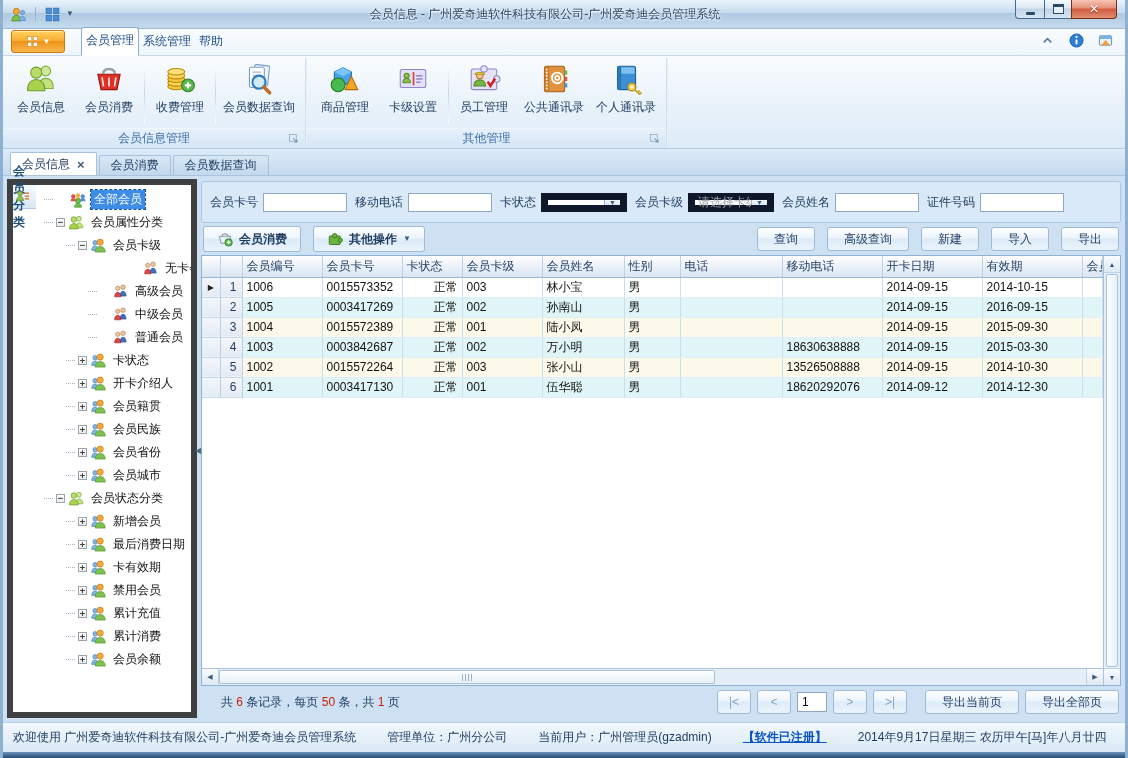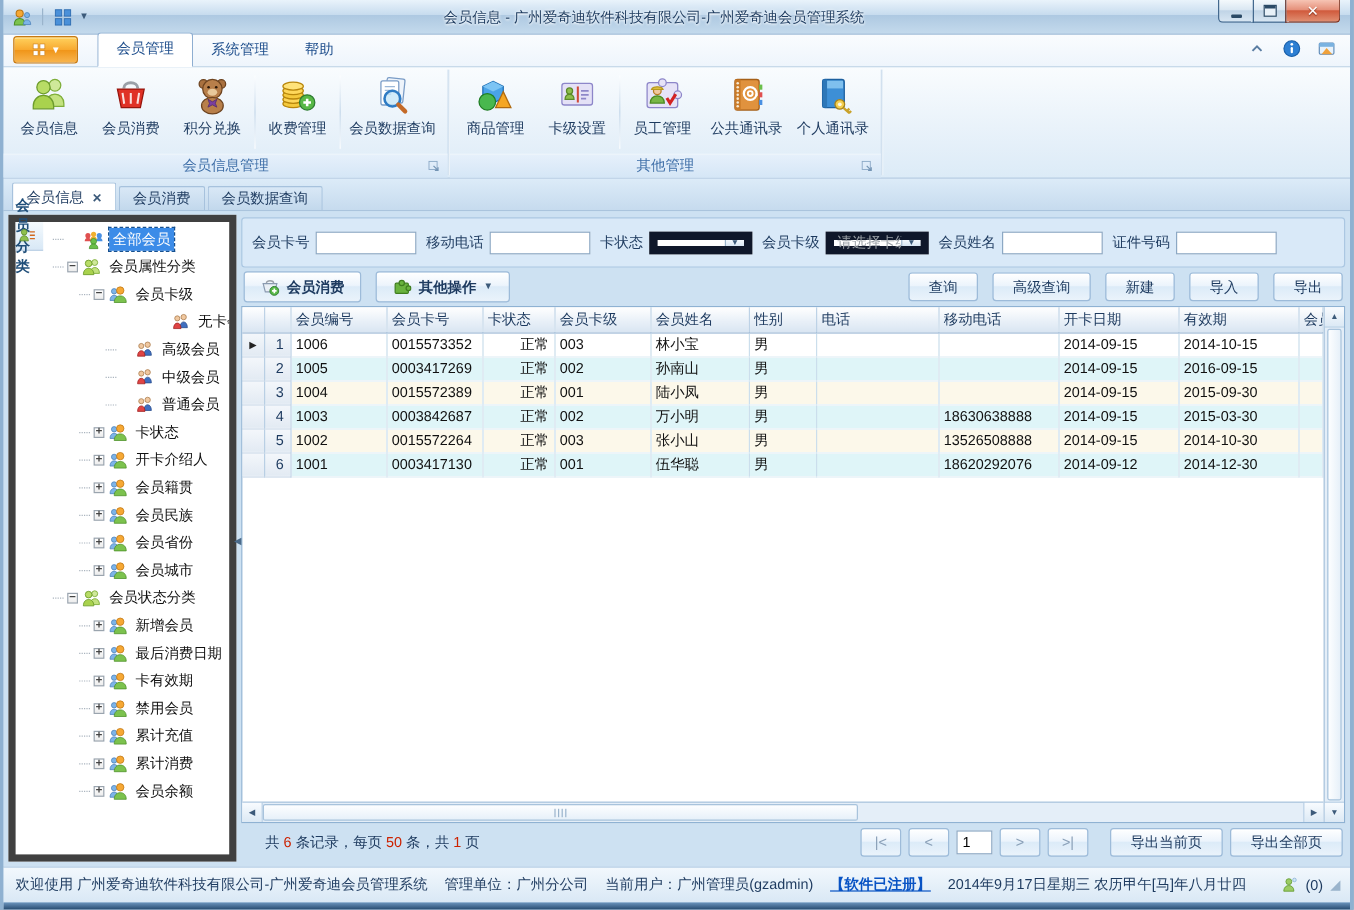--- a/index.html
+++ b/index.html
@@ -27,21 +27,21 @@
   .gl-max{width:9px;height:8px;border:1px solid #2b4a66;box-shadow:inset 0 2px 0 #2b4a66;background:#e8f1f8;}
   
   .tabrow{height:26px;background:linear-gradient(#fafcfe,#eef5fc);display:flex;align-items:flex-end;padding:0 8px;border-bottom:1px solid #c8daea;position:relative;}
   .appbtn{height:21px;width:52px;margin:0 16px 2px 0;border-radius:3px;border:1px solid #c87a12;
     background:linear-gradient(#ffd25e,#f8a92f 50%,#f09417 50%,#f8b54e);
     display:flex;align-items:center;justify-content:center;gap:4px;box-shadow:inset 0 1px 0 #ffe9a8;}
   .appbtn .ic{width:13px;height:13px;display:inline-flex;}
   .appbtn .ic svg{width:100%;height:100%;}
   .appbtn .caret{color:#fff;}
   #rtabs{display:flex;align-items:flex-end;}
-  .rtab{padding:4px 15px 5px;color:#1e4e8c;white-space:nowrap;}
+  .rtab{padding:4px 4px 5px;color:#1e4e8c;white-space:nowrap;}
   .rtab.active{background:#fff;border:1px solid #8eaed1;border-bottom:1px solid #fff;border-radius:3px 3px 0 0;margin-bottom:-1px;padding-bottom:6px;}
   .tabrow-right{position:absolute;right:12px;top:4px;display:flex;gap:14px;align-items:center;}
   .tabrow-right .ic{width:15px;height:15px;display:inline-flex;}
   .tabrow-right .ic svg{width:100%;height:100%;}
   
   .ribbon{height:92px;background:linear-gradient(#f9fcfe,#e9f2fa 55%,#dcebf7);display:flex;border-bottom:1px solid #b7cde2;}
   .rgroup{display:flex;flex-direction:column;}
   .rgroup-items{flex:1;display:flex;align-items:stretch;padding:3px 4px 0;}
   .ritem{min-width:56px;display:flex;flex-direction:column;align-items:center;padding:3px 6px 0;gap:3px;color:#1d3a5f;}
   .ritem .ricon{width:34px;height:34px;display:inline-flex;}
@@ -132,21 +132,21 @@
   
   .footerrow{height:32px;flex:0 0 32px;display:flex;align-items:center;padding:0 2px;color:#1d3a5f;}
   .summary{margin-left:18px;}
   .summary .num{color:#cc2200;}
   .pager{margin-left:auto;display:flex;gap:6px;align-items:center;}
   .pbtn{min-width:34px;padding:0 6px;color:#8aa0b8;}
   .pinput{width:30px;height:20px;box-sizing:border-box;border:1px solid #8ca8c4;padding:0 4px;font:12px "Liberation Sans",sans-serif;}
   .pager .gap{width:6px;}
   
   .statusbar{height:29px;flex:0 0 29px;background:linear-gradient(#f2f8fd,#d9e8f5);border-top:1px solid #b9cfe4;
-    display:flex;align-items:center;gap:14px;padding:0 10px;color:#1d3a5f;white-space:nowrap;}
+    display:flex;align-items:center;gap:31px;padding:0 10px;color:#1d3a5f;white-space:nowrap;}
   .license{color:#0853c4;text-decoration:underline;font-weight:bold;}
   .statusbar .ic{width:15px;height:15px;display:inline-flex;}
   .statusbar .ic svg{width:100%;height:100%;}
   .status-right{margin-left:auto;display:flex;align-items:center;gap:6px;}
   .grip{color:#9ab4cc;font-size:11px;letter-spacing:-2px;}
   .bottomedge{height:6px;flex:0 0 6px;background:linear-gradient(#6b94bd,#274b70);}
 </style>
 </head>
 <body>
 
@@ -245,35 +245,20 @@
           </div>
           <div class="ritem">
             <span class="ricon">
               <svg xmlns="http://www.w3.org/2000/svg" viewBox="0 0 32 32">
                 <path d="M10.5 11C10.5 5 21.5 5 21.5 11" fill="none" stroke="#9aa0a8" stroke-width="2.4"></path>
                 <path d="M5.5 11.5h21l-3 14.5h-15z" fill="#e03126" stroke="#96140c"></path>
                 <path d="M9.5 14.5l1.3 8.5M16 14.5v8.5M22.5 14.5l-1.3 8.5" stroke="#fff" stroke-width="1.6" opacity=".85"></path>
               </svg>
             </span>
             <div class="ritem-label">会员消费</div>
-          </div>
-          <div class="ritem">
-            <span class="ricon">
-              <svg xmlns="http://www.w3.org/2000/svg" viewBox="0 0 32 32">
-                <circle cx="9" cy="7.5" r="3.4" fill="#a9713f" stroke="#6e4420"></circle>
-                <circle cx="23" cy="7.5" r="3.4" fill="#a9713f" stroke="#6e4420"></circle>
-                <circle cx="16" cy="11.5" r="7.6" fill="#b87f4a" stroke="#6e4420"></circle>
-                <ellipse cx="16" cy="14" rx="3.8" ry="2.8" fill="#e8c89a"></ellipse>
-                <circle cx="13" cy="10" r="1" fill="#2a1708"></circle>
-                <circle cx="19" cy="10" r="1" fill="#2a1708"></circle>
-                <ellipse cx="16" cy="24.5" rx="8.5" ry="6.5" fill="#b87f4a" stroke="#6e4420"></ellipse>
-                <path d="M12.5 19.5l3.5 2 3.5-2-1.2 3.2 1.2 3-3.5-1.8-3.5 1.8 1.2-3z" fill="#7b3fa0" stroke="#512a6b" stroke-width=".6"></path>
-              </svg>
-            </span>
-            <div class="ritem-label">积分兑换</div>
           </div>
           <div class="ritem-sep"></div>
           <div class="ritem">
             <span class="ricon">
               <svg xmlns="http://www.w3.org/2000/svg" viewBox="0 0 32 32">
                 <g stroke="#b8860b">
                   <ellipse cx="12.5" cy="23" rx="8" ry="3.1" fill="#f5c93c"></ellipse>
                   <ellipse cx="12.5" cy="19.6" rx="8" ry="3.1" fill="#fed75a"></ellipse>
                   <ellipse cx="12.5" cy="16.2" rx="8" ry="3.1" fill="#f5c93c"></ellipse>
                   <ellipse cx="12.5" cy="12.8" rx="8" ry="3.1" fill="#fed75a"></ellipse>

